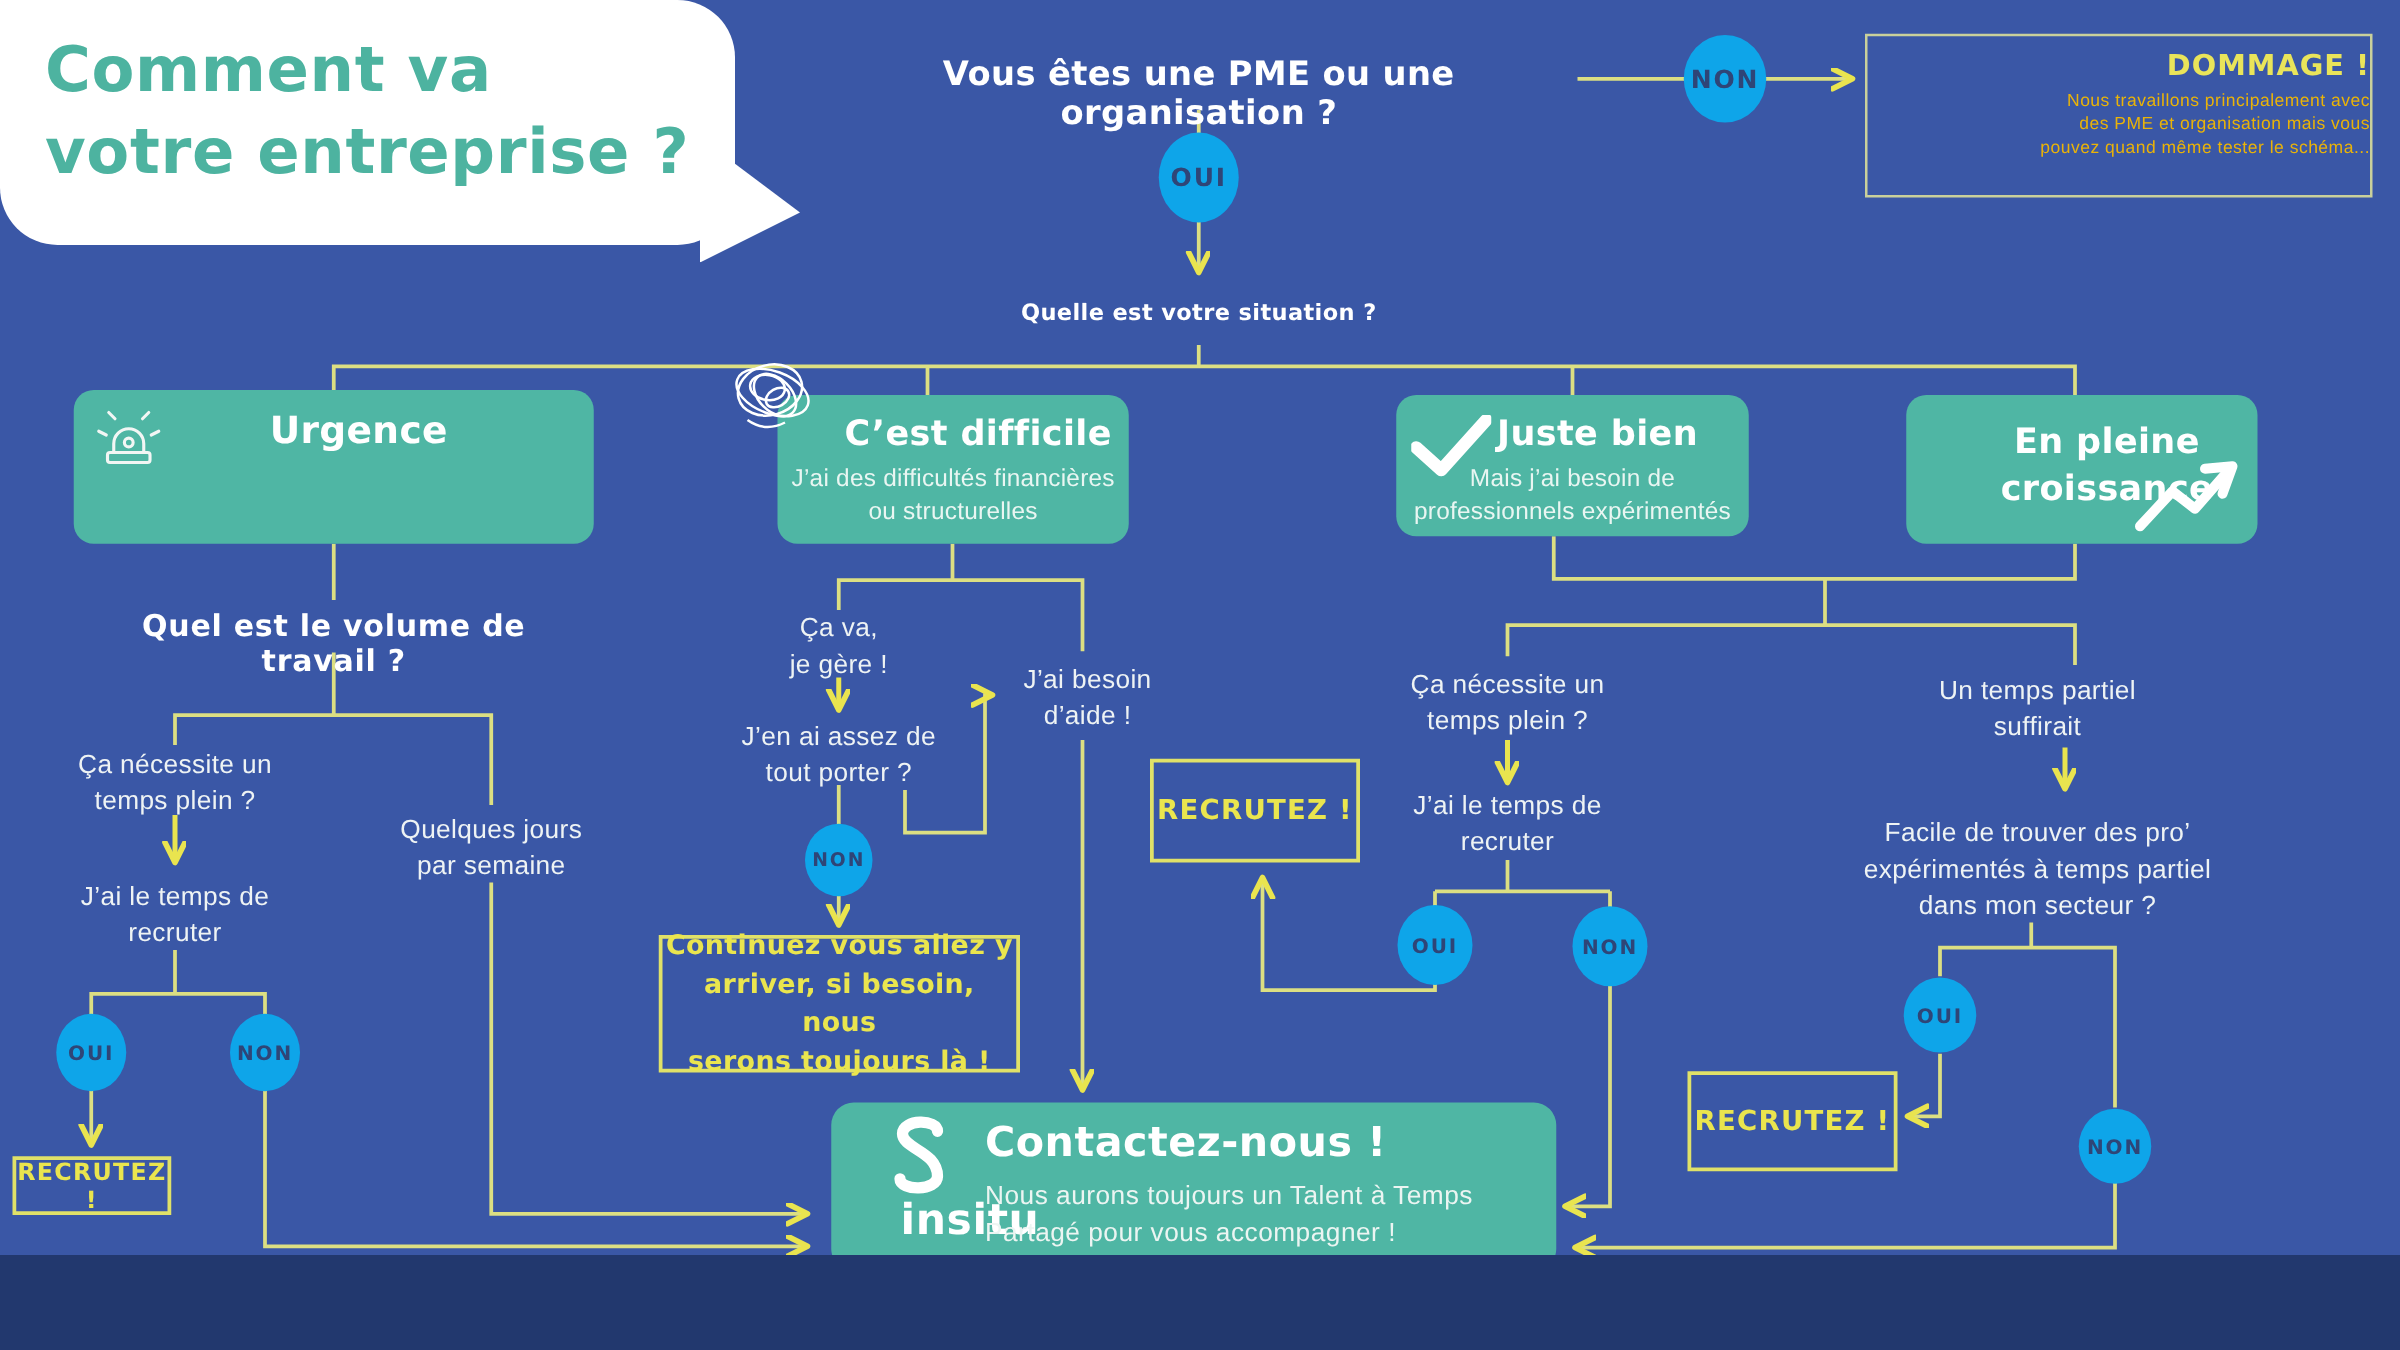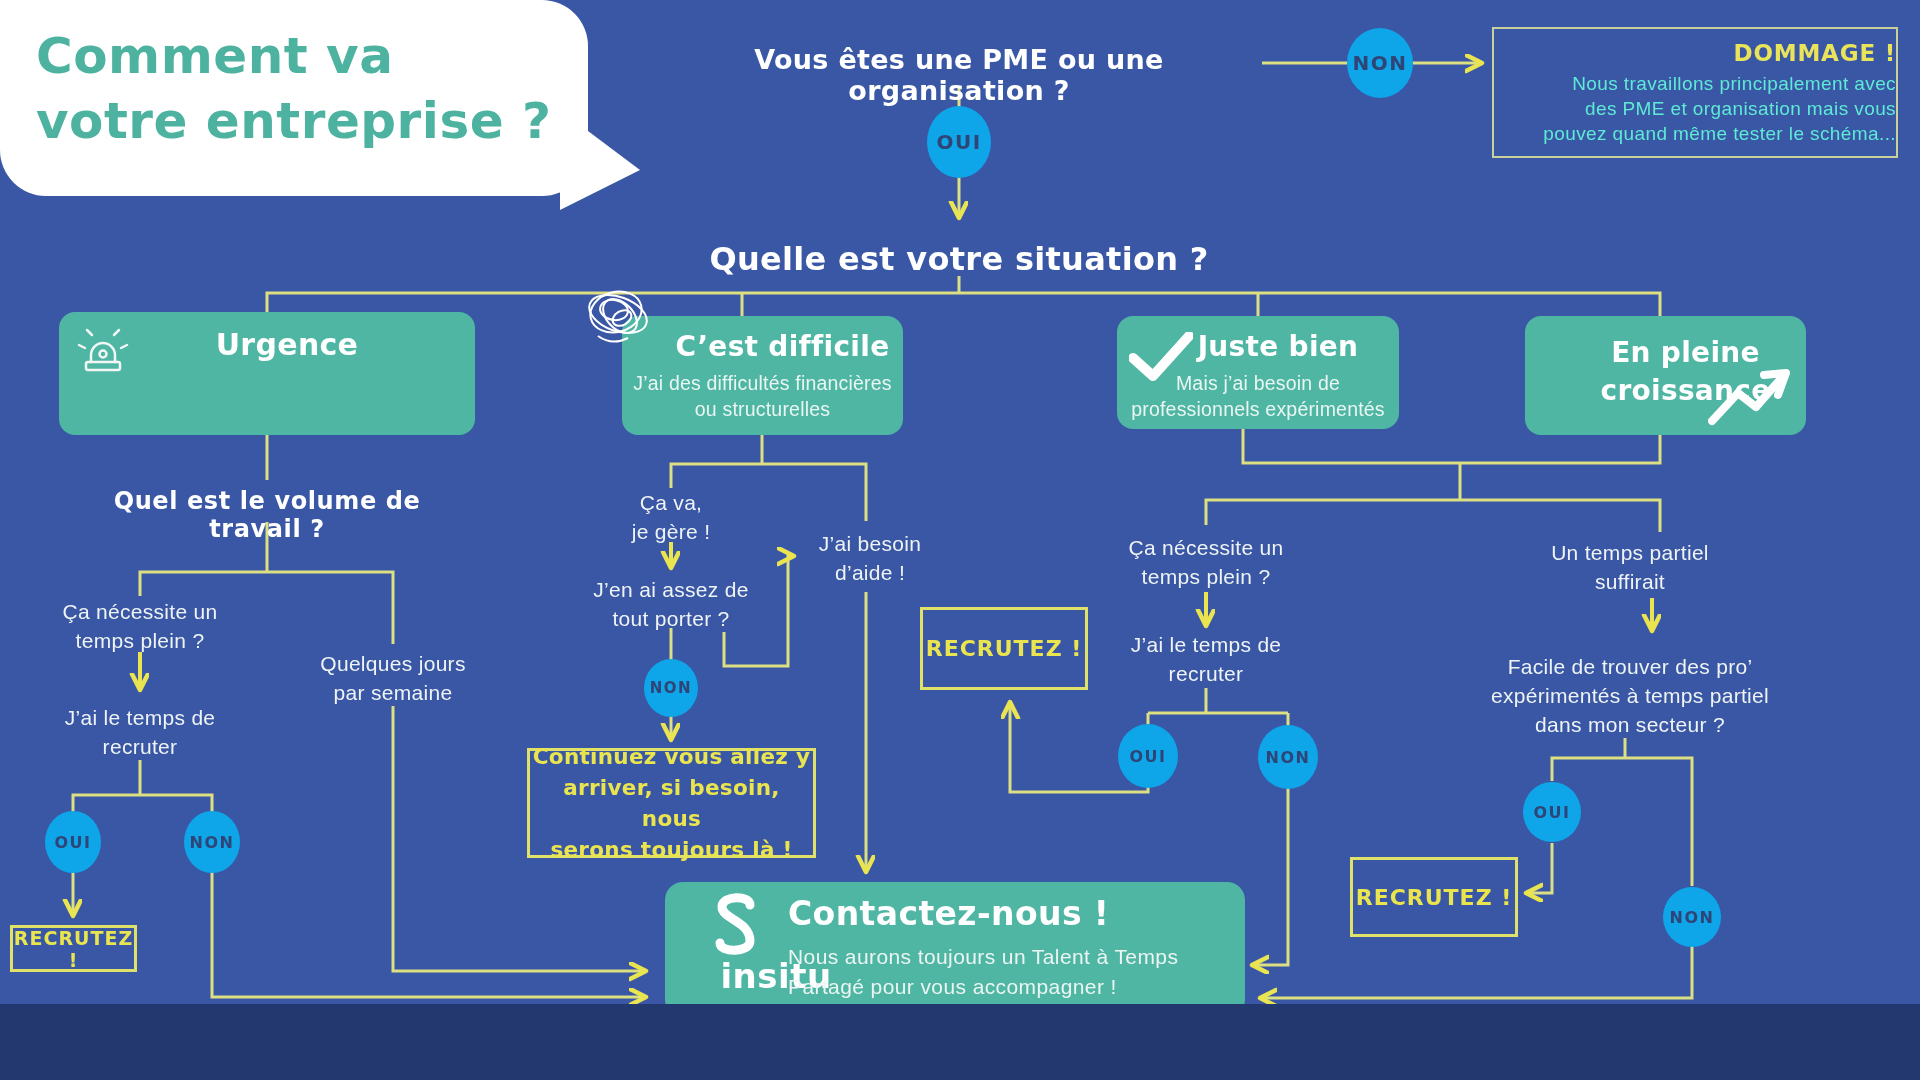--- a/index.html
+++ b/index.html
@@ -68,26 +68,26 @@
     <div>Comment va</div>
     <div>votre entreprise ?</div>
   </div>
 
   <div class="abs z2 heading" style="left:659px;top:44px;width:600px;font-size:27px;text-align:center;letter-spacing:.3px;">Vous êtes une PME ou une organisation ?</div>
   <div class="abs circle" style="left:927px;top:106px;width:64px;height:72px;font-size:20px;">OUI</div>
   <div class="abs circle" style="left:1347px;top:28px;width:66px;height:70px;font-size:20px;">NON</div>
 
   <div class="abs z2" style="left:1492px;top:27px;width:406px;height:131px;border:2.5px solid #C9D09B;box-sizing:border-box;text-align:right;padding-top:11px;">
     <div class="heading" style="font-size:23px;color:#E9E45A;letter-spacing:.8px;">DOMMAGE !</div>
-    <div style="margin-top:5px;font-size:19px;line-height:1.32;color:#5eead4;letter-spacing:.4px;white-space:pre-line;">Nous travaillons principalement avec
+    <div style="margin-top:5px;font-size:14px;line-height:1.32;color:#eab308;letter-spacing:.4px;white-space:pre-line;">Nous travaillons principalement avec
 des PME et organisation mais vous
 pouvez quand même tester le schéma...</div>
   </div>
 
-  <div class="abs z2 heading" style="left:709px;top:240px;width:500px;font-size:32px;text-align:center;letter-spacing:.3px;">Quelle est votre situation ?</div>
+  <div class="abs z2 heading" style="left:709px;top:240px;width:500px;font-size:18px;text-align:center;letter-spacing:.3px;">Quelle est votre situation ?</div>
 
   <div class="abs teal-box" style="left:59px;top:312px;width:416px;height:123px;padding-top:15px;box-sizing:border-box;">
     <svg class="abs" style="left:16px;top:12px;" width="56" height="56" viewBox="0 0 56 56">
       <g stroke="#F2F6F4" stroke-width="2.5" fill="none" stroke-linecap="round">
         <path d="M16,38 v-7 a12,12 0 0 1 24,0 v7"></path>
         <rect x="11" y="38" width="34" height="8" rx="2"></rect>
         <circle cx="28" cy="30" r="3.5"></circle>
         <path d="M4,21 L10,24 M52,21 L46,24 M12,6 L17,11 M44,6 L39,11"></path>
       </g>
     </svg>

